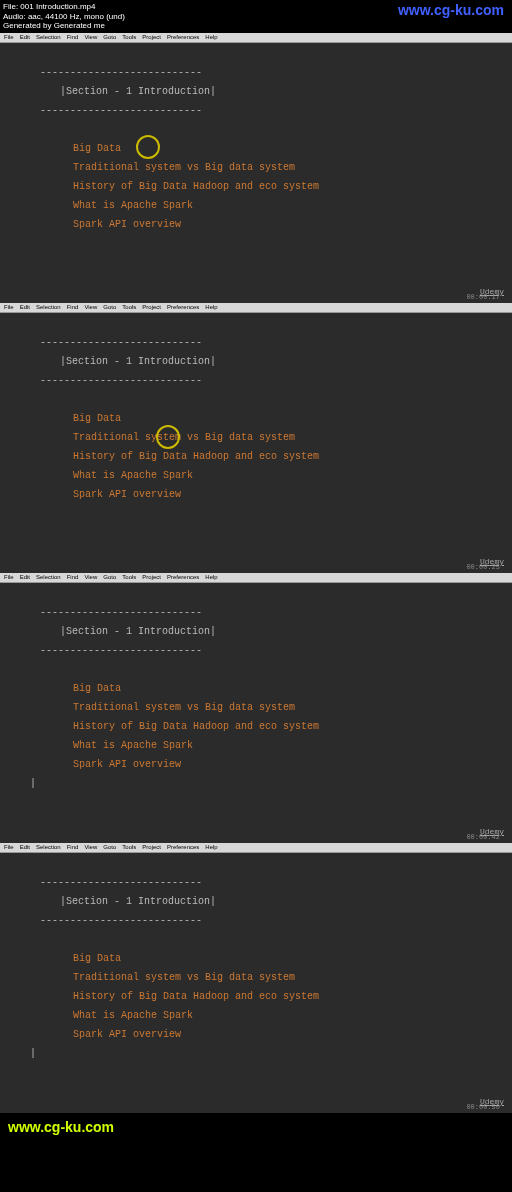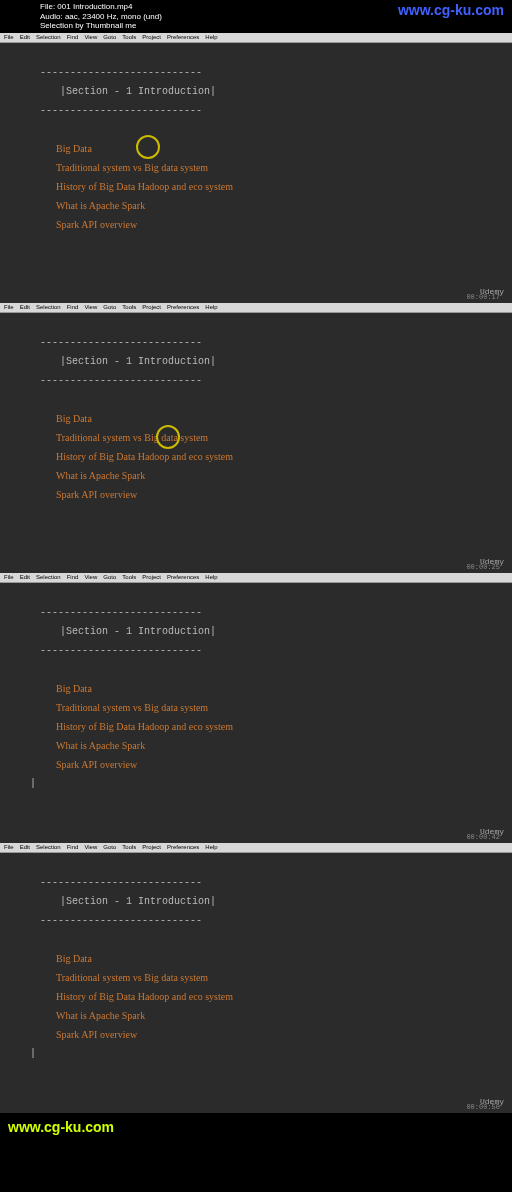--- a/index.html
+++ b/index.html
@@ -1,39 +1,39 @@
 <!DOCTYPE html>
 <html><head>
   <meta charset="utf-8">
   <style>
     * { margin: 0; padding: 0; box-sizing: border-box; }
     body { width: 512px; background: #000; font-family: Arial, sans-serif; }
-    .header { background: #000; color: #fff; padding: 2px 20px; font-size: 8px; line-height: 1.2; position: relative; margin-left: 20px; }
+    .header { background: #000; color: #fff; padding: 2px 3px; font-size: 8px; line-height: 1.2; position: relative; }
     .header-line { white-space: nowrap; }
     .url-top { position: absolute; right: 8px; top: 2px; color: #4060ff; font-size: 14px; font-weight: bold; }
     .frame { background: #fff; width: 100%; }
     .menubar { background: #d8d8d8; height: 10px; display: flex; align-items: center; padding: 0 4px; gap: 6px; border-bottom: 1px solid #999; }
     .menu-item { font-size: 6px; color: #000; cursor: pointer; }
     .editor { background: #2b2b2b; color: #cc7832; font-family: 'Courier New', monospace; font-size: 10px; padding: 20px 40px; min-height: 260px; position: relative; line-height: 1.9; }
     .divider-line { color: #bbb; }
     .section-title { color: #bbb; margin-left: 20px; }
-    .content-line { color: #cc7832; margin-left: 16px; font-family: Liberation Serif, serif; }
+    .content-line { color: #cc7832; margin-left: 33px; }
     .cursor-mark { color: #bbb; margin-left: -10px; }
     .highlight-circle { position: absolute; width: 24px; height: 24px; border: 2px solid #ccbb00; border-radius: 50%; pointer-events: none; }
-    .watermark { position: absolute; bottom: 4px; right: 8px; color: #aaa; font-size: 8px; display: flex; align-items: center; gap: 2px; }
+    .watermark { position: absolute; bottom: 4px; right: 8px; color: #aaa; font-size: 8px; display: flex; align-items: center; gap: 2px; text-decoration: underline; }
     .timestamp { position: absolute; bottom: -2px; right: 12px; color: #888; font-size: 7px; }
     .footer { background: #000; color: #d0ff00; font-size: 14px; font-weight: bold; padding: 6px 8px; }
   </style>
 </head>
 <body>
 
 <div class="header">
   <div class="header-line">File: 001 Introduction.mp4</div>
-  <div class="header-line">Audio: aac, 23400 Hz, mono (und)</div>
-  <div class="header-line">Selection by Thumbnail me</div>
+  <div class="header-line">Audio: aac, 44100 Hz, mono (und)</div>
+  <div class="header-line">Generated by Generated me</div>
   <div class="url-top">www.cg-ku.com</div>
 </div>
 
 <div class="frame">
   <div class="menubar">
     <span class="menu-item">File</span>
     <span class="menu-item">Edit</span>
     <span class="menu-item">Selection</span>
     <span class="menu-item">Find</span>
     <span class="menu-item">View</span>

